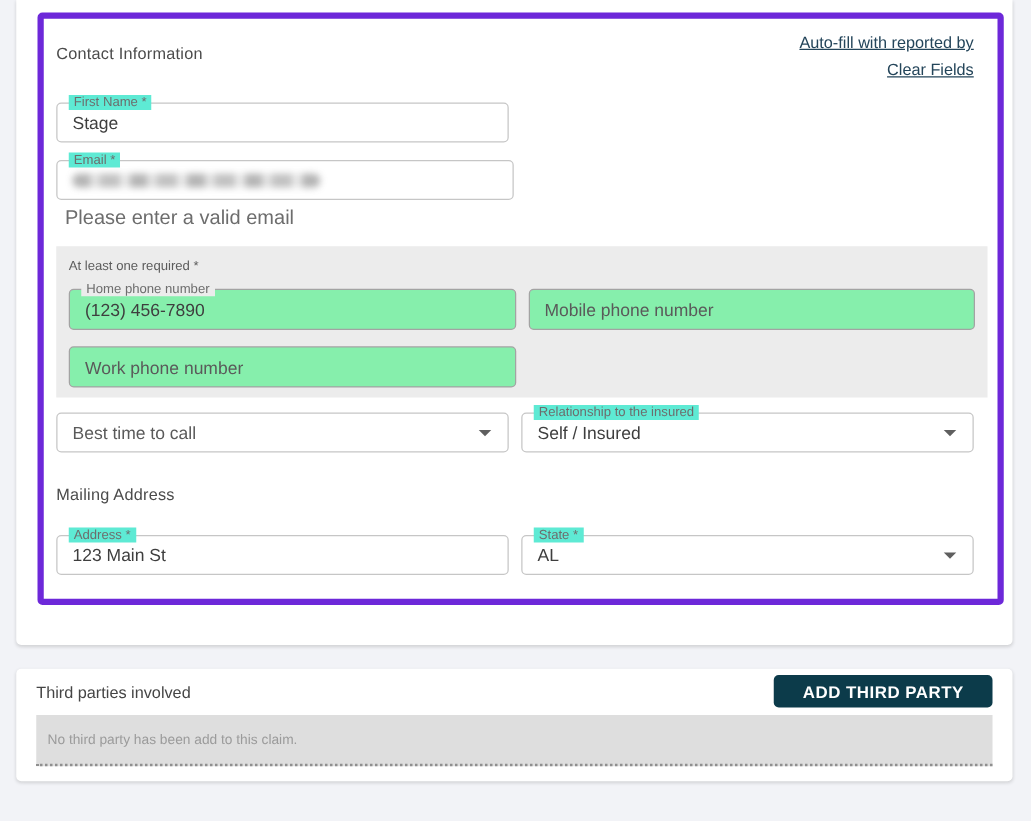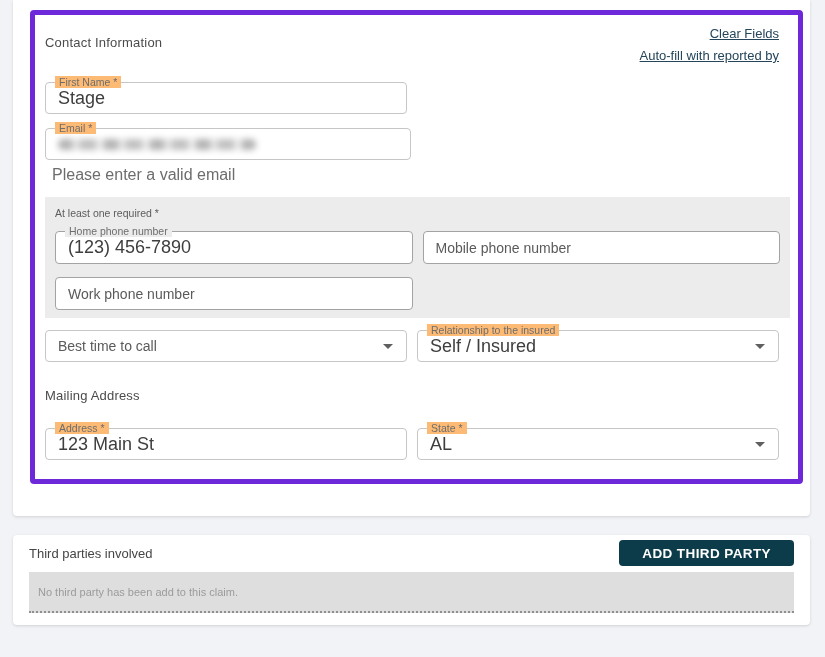--- a/index.html
+++ b/index.html
@@ -62,25 +62,25 @@
     display: flex;
     align-items: center;
     padding: 0 12px;
   }
   .flabel {
     position: absolute;
     top: -7px;
     left: 9px;
     font-size: 10.5px;
     color: #6d6d6d;
-    background: #fdba74;
+    background: #5eead4;
     padding: 0 4px;
     white-space: nowrap;
   }
-  .fvalue { font-size: 18px; color: #3e3e3e; white-space: nowrap; }
+  .fvalue { font-size: 14px; color: #3e3e3e; white-space: nowrap; }
   .placeholder { font-size: 14px; color: #5a5a5a; white-space: nowrap; }
   .caret {
     position: absolute;
     right: 13px;
     top: 13px;
     width: 0; height: 0;
     border-left: 5px solid transparent;
     border-right: 5px solid transparent;
     border-top: 5px solid #5f5f5f;
   }
@@ -98,21 +98,21 @@
     margin: 6px 0 0 7px;
     font-size: 16px;
     color: #6d6d6d;
   }
   .phone-section {
     margin-top: 13px;
     margin-right: -11px;
     background: #ececec;
     padding: 10px 10px 8px 10px;
   }
-  .phone-section .field { background: #ffffff; border-color: #a3a3a3; }
+  .phone-section .field { background: #86efac; border-color: #a3a3a3; }
   .phone-section .flabel { background: #ececec; }
   .phone-section .field { height: 33px; }
   .req-label { font-size: 10.5px; color: #5c5c5c; }
   .phone-grid { margin-top: 12px; }
   .work-row { margin-top: 13px; width: calc(50% - 5px); }
   .selects-row { margin-top: 12px; }
   .mailing-title { margin-top: 26px; }
   .addr-row { margin-top: 25px; }
   .city-row { margin-top: 13px; }
 
@@ -152,22 +152,22 @@
 </style>
 </head>
 <body>
 
 <div class="card card1">
   <div class="inner">
 
     <div class="header-row">
       <div class="section-title ci-title">Contact Information</div>
       <div class="links">
+        <a class="link">Auto-fill with reported by</a>
         <a class="link">Clear Fields</a>
-        <a class="link">Auto-fill with reported by</a>
       </div>
     </div>
 
     <div class="row2 mt-fields">
       <div class="field">
         <span class="flabel">First Name *</span>
         <span class="fvalue">Stage</span>
       </div>
     </div>
 

